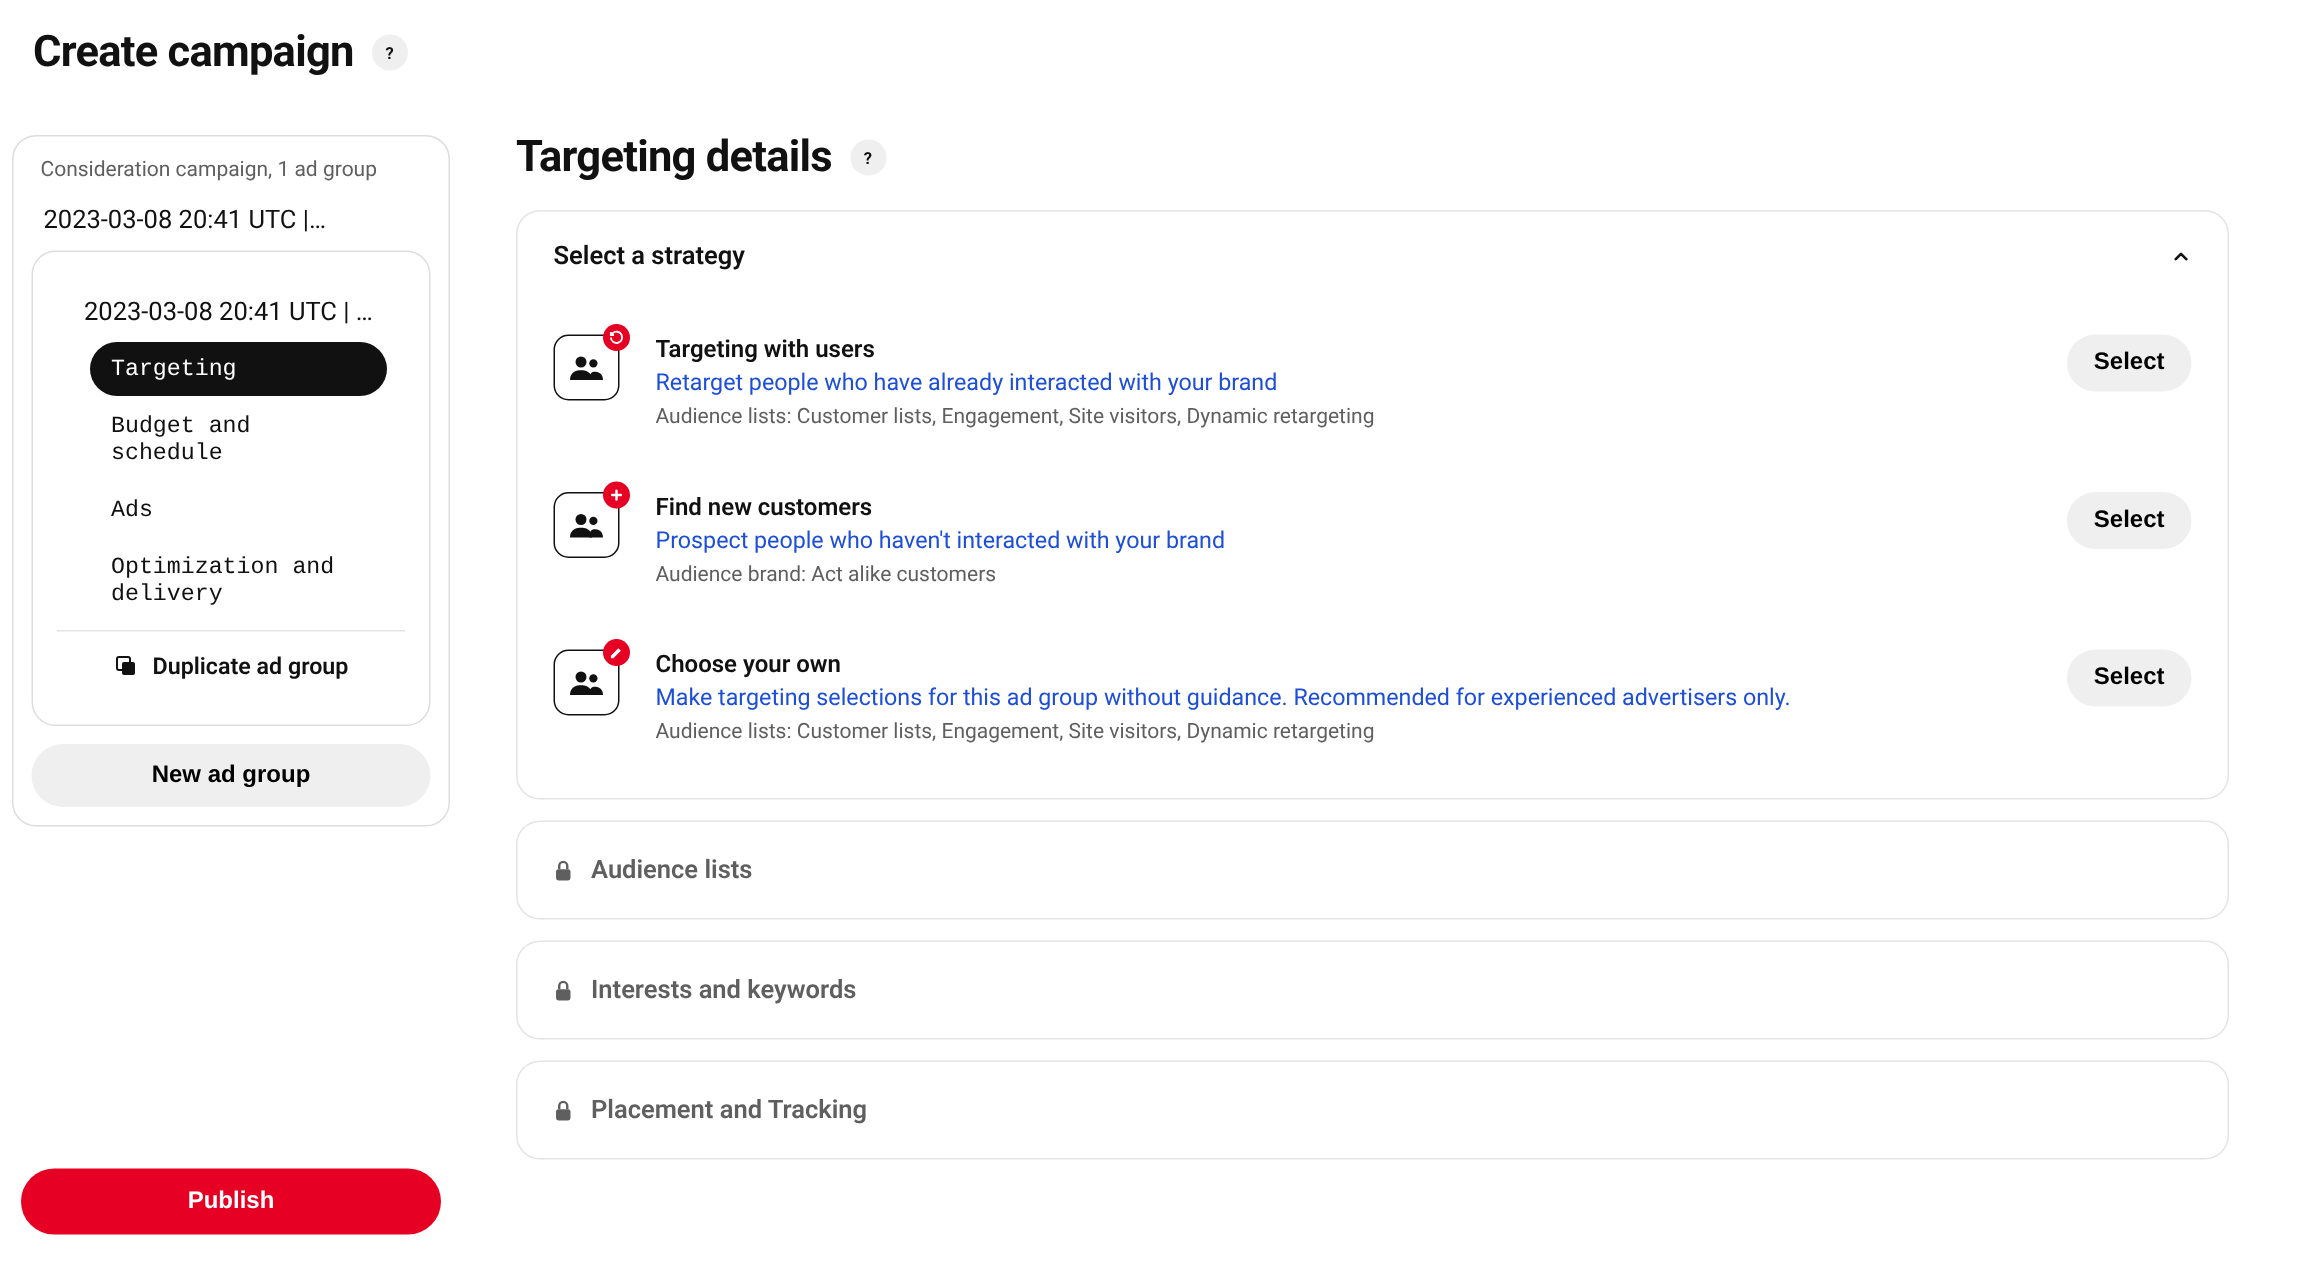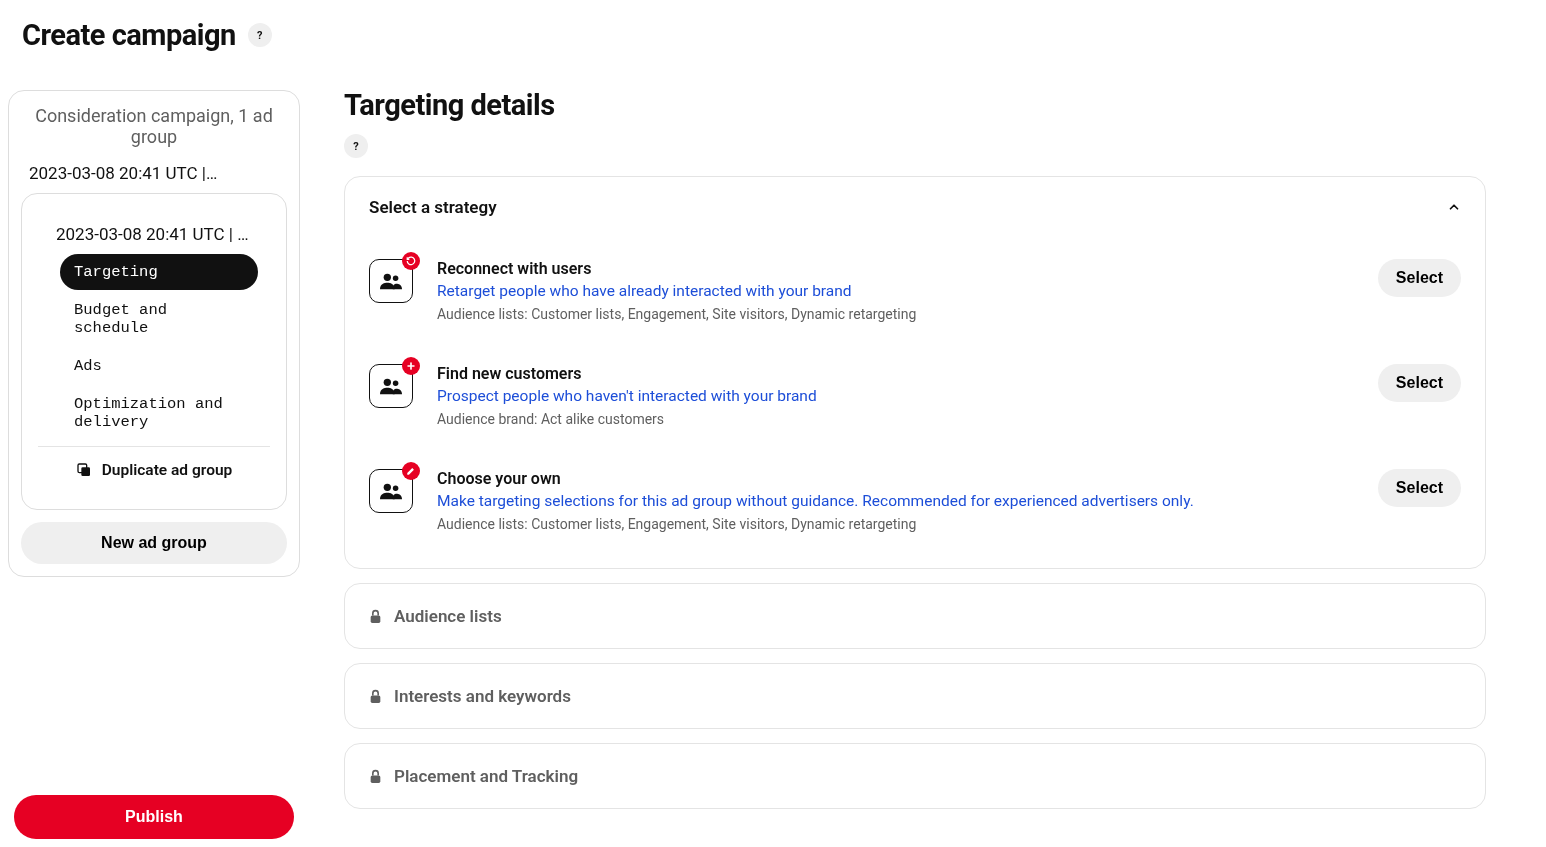--- a/index.html
+++ b/index.html
@@ -54,24 +54,23 @@
       display: flex;
       flex-direction: column;
     }
     .sidebar-panel {
       border: 1px solid #ddd;
       border-radius: 16px;
       padding: 12px;
       margin-top: 30px;
     }
     .sidebar-summary {
-      font-size: 18px;
+      font-size: 14px;
       color: #5f5f5f;
       padding: 2px 6px 10px 6px;
-      text-align: center;
     }
     .campaign-title {
       font-size: 17px;
       padding: 6px 8px 10px 8px;
       font-weight: 400;
       white-space: nowrap;
       overflow: hidden;
       text-overflow: ellipsis;
     }
     .adgroup-card {
@@ -147,24 +146,23 @@
       cursor: pointer;
     }
     
     .main {
       flex: 1;
       padding-right: 60px;
       padding-bottom: 40px;
     }
     .main-header {
       display: flex;
-      align-items: flex-start;
+      align-items: center;
       gap: 12px;
       padding: 28px 0 18px 0;
-      flex-direction: column;
     }
     .main-title {
       font-size: 29px;
       font-weight: 700;
       letter-spacing: -0.5px;
     }
     .card {
       border: 1px solid #e4e4e4;
       border-radius: 16px;
       margin-bottom: 14px;
@@ -341,21 +339,21 @@
                 <path d="M14 18 C14 13 16 12 18 12 C20 12 24 13 24 18 Z"></path>
               </svg>
               <span class="strategy-badge">
                 <svg viewBox="0 0 24 24" fill="none" stroke="#fff" stroke-width="3">
                   <path d="M3 12 a9 9 0 1 0 3-7 L3 8"></path>
                   <polyline points="3 3 3 8 8 8"></polyline>
                 </svg>
               </span>
             </div>
             <div class="strategy-text">
-              <div class="strategy-title">Reconnect with users</div>
+              <div class="strategy-title">Targeting with users</div>
               <div class="strategy-desc">Retarget people who have already interacted with your brand</div>
               <div class="strategy-meta">Audience lists: Customer lists, Engagement, Site visitors, Dynamic retargeting</div>
             </div>
             <button class="select-btn">Select</button>
           </div>
 
           <div class="strategy">
             <div class="strategy-icon-wrap">
               <svg class="people-icon" viewBox="0 0 24 18" fill="#111">
                 <circle cx="8" cy="5" r="4"></circle>

